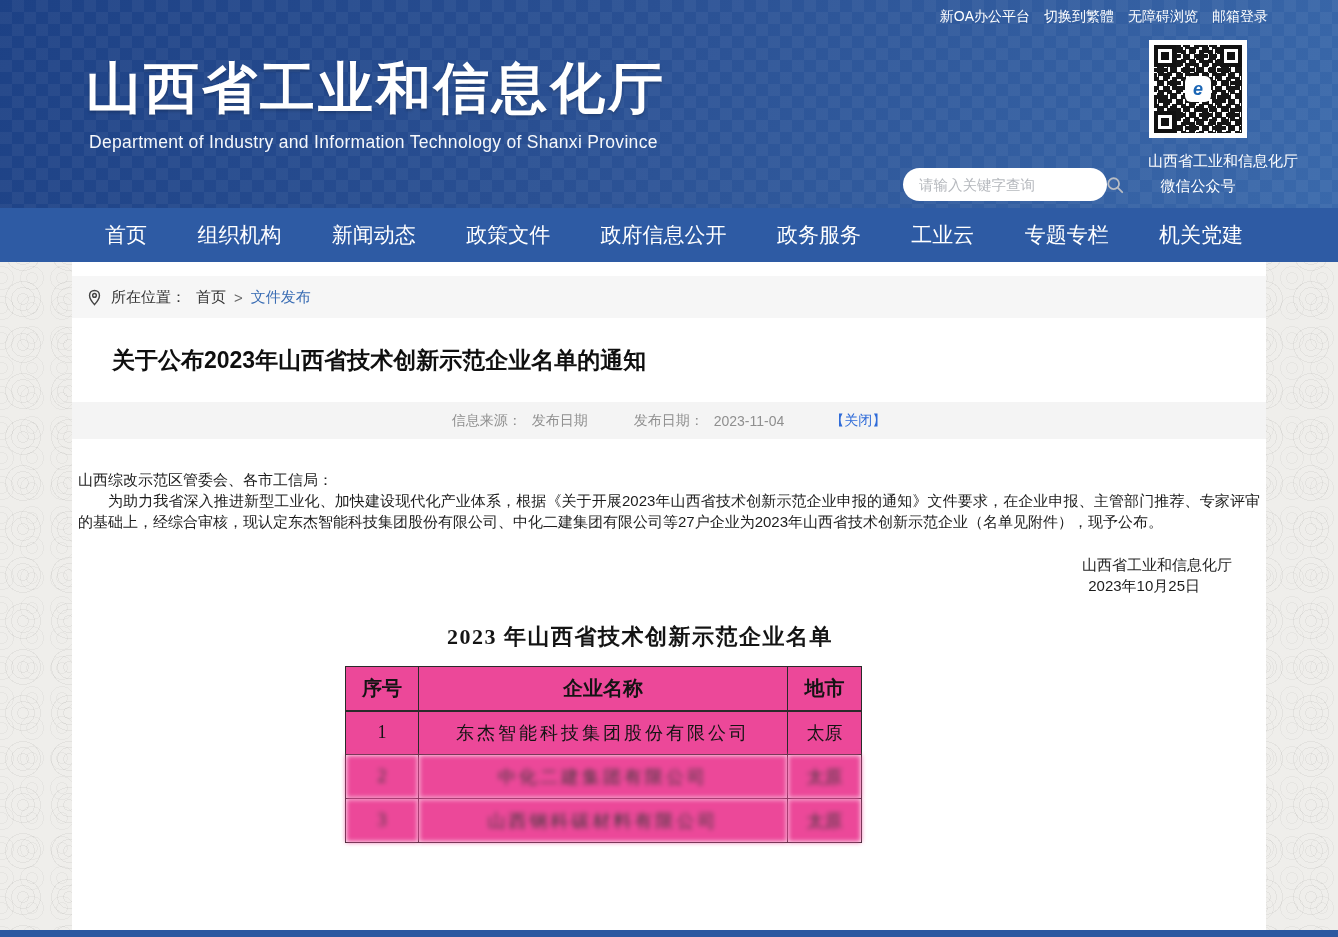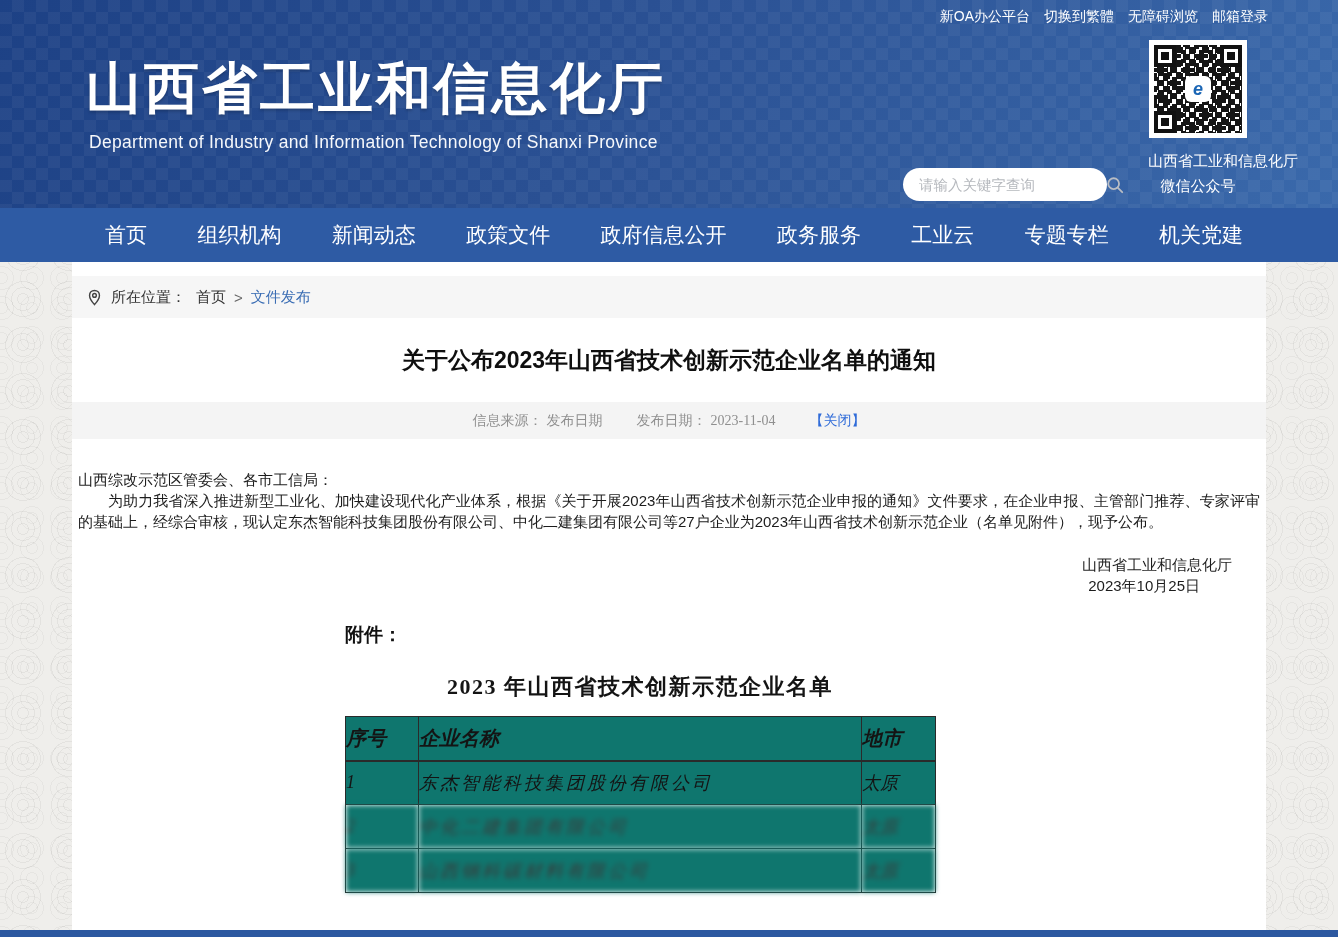--- a/index.html
+++ b/index.html
@@ -82,25 +82,25 @@
 
   .breadcrumb-bar {
     margin-top:14px; height:42px; background:#f6f6f6;
     display:flex; align-items:center; padding-left:14px; font-size:15px; color:#333;
   }
   .breadcrumb-bar .pin { width:17px; height:17px; margin-right:8px; }
   .breadcrumb-bar .crumb-home { color:#333; text-decoration:none; margin-left:10px; cursor:pointer; }
   .breadcrumb-bar .sep { margin:0 8px; color:#666; }
   .breadcrumb-bar .crumb-current { color:#3a6db4; text-decoration:none; cursor:pointer; }
 
-  .article-title { text-align:center; font-size:23px; font-weight:bold; color:#0f0f0f; padding:27px 40px 26px; }
+  .article-title { text-align:left; font-size:23px; font-weight:bold; color:#0f0f0f; padding:27px 40px 26px; }
 
   .meta-bar {
     height:37px; background:#f4f4f4; display:flex; align-items:center; justify-content:center;
-    font-size:14px; color:#8f8f8f; gap:4px;font-family:Liberation Serif, serif;
+    font-size:14px; color:#8f8f8f; gap:10px;
   }
   .meta-bar .gap { display:inline-block; width:26px; }
   .meta-close { color:#2f6bd8; text-decoration:none; cursor:pointer; }
 
   .article-body { padding:30px 6px 0 6px; font-size:15px; color:#1c1c1c; line-height:21px; }
   .salutation { margin-bottom:0; }
   .paragraph { text-indent:2em; text-align:justify; }
   .attach-line { text-indent:2em; margin-top:20px; }
   .sign-org { text-align:right; padding-right:28px; margin-top:22px; }
   .sign-date { text-align:right; padding-right:60px; margin-top:0; }
@@ -110,24 +110,24 @@
   .doc-label { font-size:19px; font-weight:bold; color:#111; font-family:"Liberation Sans", sans-serif; }
   .doc-title {
     margin-top:24px; text-align:center; width:590px;
     font-family:"Liberation Serif", serif; font-size:22px; font-weight:600;
     color:#141414; letter-spacing:1.5px;
   }
   table.doc-table {
     margin-top:14px; border-collapse:collapse; table-layout:fixed;
     font-family:"Liberation Serif", serif; color:#141414;
   }
-  .doc-table td, .doc-table th { border:1.5px solid #2a2a2a; text-align:left; height:44px; background:#0f766e;font-style:italic; }
+  .doc-table td, .doc-table th { border:1.5px solid #2a2a2a; text-align:center; height:44px; background:#ec4899; }
   .doc-table th { font-size:20px; font-weight:bold; border-bottom-width:2.5px; }
   .doc-table td { font-size:18px; }
-  .col-no { width:73px; } .col-name { width:443px; } .col-city { width:74px; }
+  .col-no { width:73px; } .col-name { width:369px; } .col-city { width:74px; }
   .cell-name { letter-spacing:3px; }
   tr.blurred td { filter:blur(2.5px); color:#3a3a3a; }
 
   
   .bottom-bar { position:absolute; left:0; bottom:0; width:1338px; height:7px; background:#2c58a0; }
 </style>
 </head>
 <body>
 
 <div class="site-header">
@@ -202,21 +202,20 @@
   </div>
 
   <div class="article-body">
     <p class="salutation">山西综改示范区管委会、各市工信局：</p>
     <p class="paragraph">为助力我省深入推进新型工业化、加快建设现代化产业体系，根据《关于开展2023年山西省技术创新示范企业申报的通知》文件要求，在企业申报、主管部门推荐、专家评审的基础上，经综合审核，现认定东杰智能科技集团股份有限公司、中化二建集团有限公司等27户企业为2023年山西省技术创新示范企业（名单见附件），现予公布。</p>
     <p class="sign-org">山西省工业和信息化厅</p>
     <p class="sign-date">2023年10月25日</p>
   </div>
 
   <div class="doc">
-    <div class="doc-label">附件：</div>
     <div class="doc-title">2023 年山西省技术创新示范企业名单</div>
 
     <table class="doc-table">
       <thead>
         <tr>
           <th class="col-no">序号</th>
           <th class="col-name">企业名称</th>
           <th class="col-city">地市</th>
         </tr>
       </thead>

